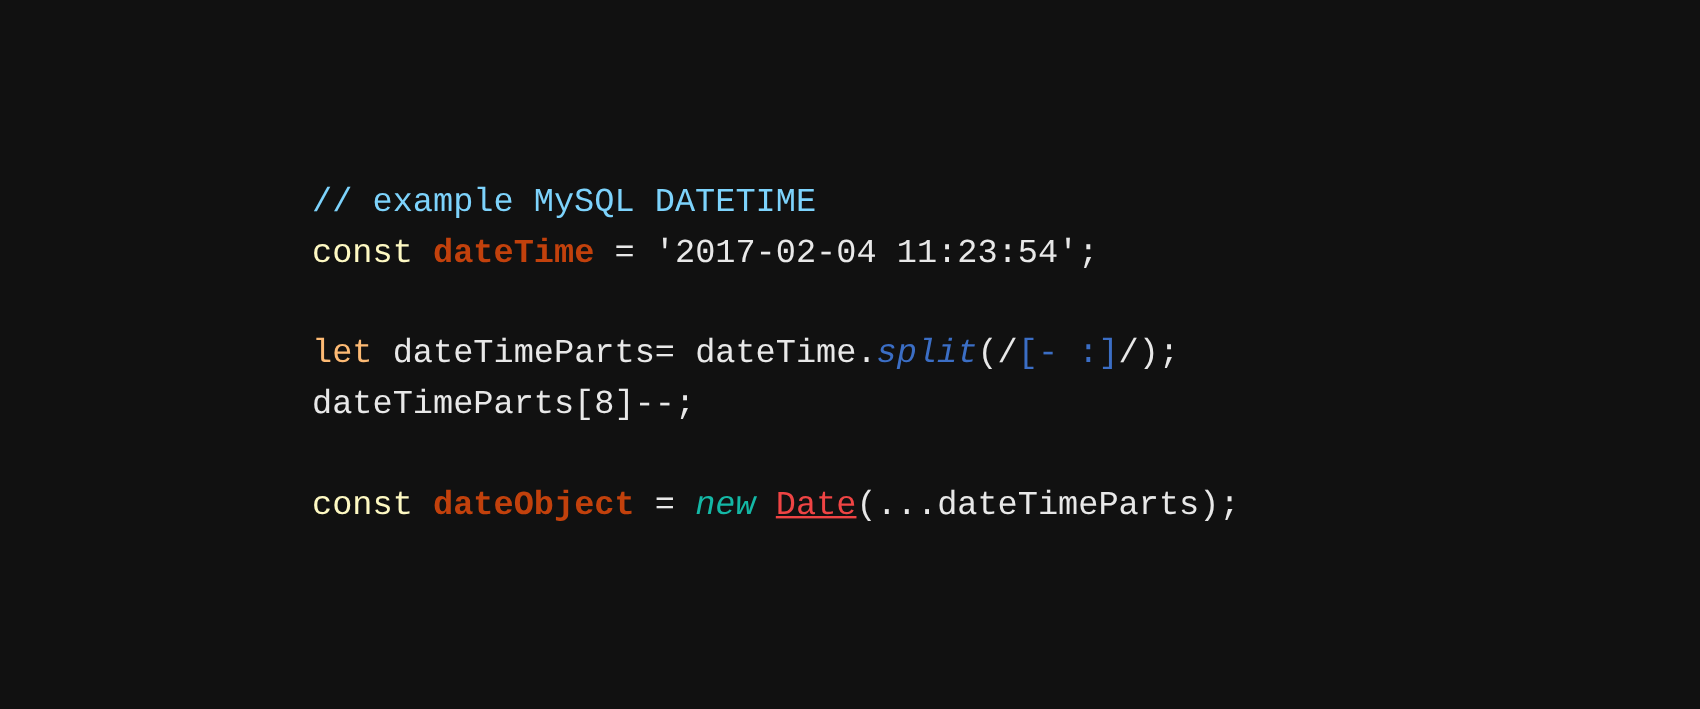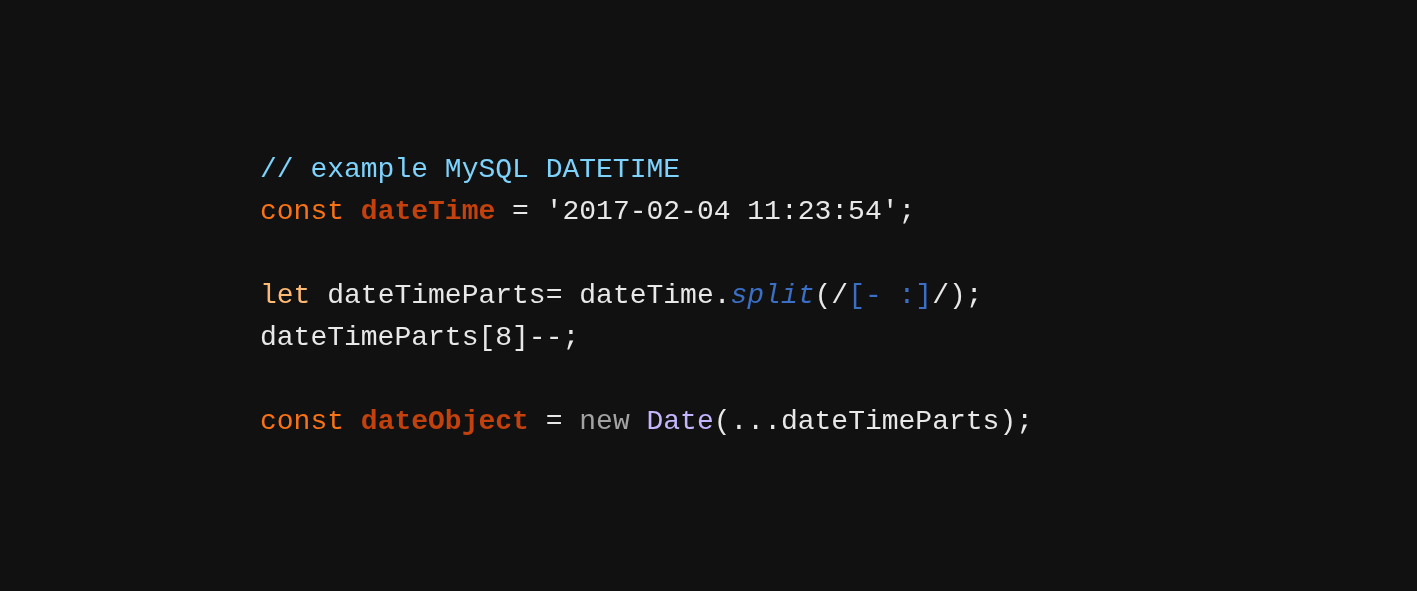--- a/index.html
+++ b/index.html
@@ -13,29 +13,29 @@
       padding-left: 260px;
       font-family: 'Consolas', 'Monaco', 'Courier New', monospace;
       font-size: 28px;
       line-height: 1.5;
     }
     .code-block {
       white-space: pre;
       color: #e8e8e8;
     }
     .comment { color: #7dd3fc; }
-    .keyword-const { color: #f97316; }
+    .keyword-const { color: #fef9c3; }
     .keyword-let { color: #fdba74; }
-    .keyword-new { color: #a3a3a3; }
+    .keyword-new { color: #14b8a6; font-style: italic; }
     .variable { color: #c2410c; font-weight: bold; }
     .string { color: #e8e8e8; text-align: center; }
     .method { color: #3b6ec5; font-style: italic; }
     .regex-delim { color: #e8e8e8; }
     .regex-bracket { color: #3b6ec5; }
-    .class-name { color: #c4b5fd; }
+    .class-name { color: #ef4444; text-decoration: underline; }
     .default { color: #e8e8e8; }
   </style>
 </head>
 <body>
 
 <div class="code-block"><span class="comment">// example MySQL DATETIME</span>
 <span class="keyword-const">const</span> <span class="variable">dateTime</span><span class="default"> = </span><span class="string">'2017-02-04 11:23:54'</span><span class="default">;</span>
 
 <span class="keyword-let">let</span> <span class="default">dateTimeParts</span><span class="default">= dateTime.</span><span class="method">split</span><span class="default">(</span><span class="regex-delim">/</span><span class="regex-bracket">[- :]</span><span class="regex-delim">/</span><span class="default">)</span><span class="default">;</span>
 <span class="default">dateTimeParts[8]--;</span>

